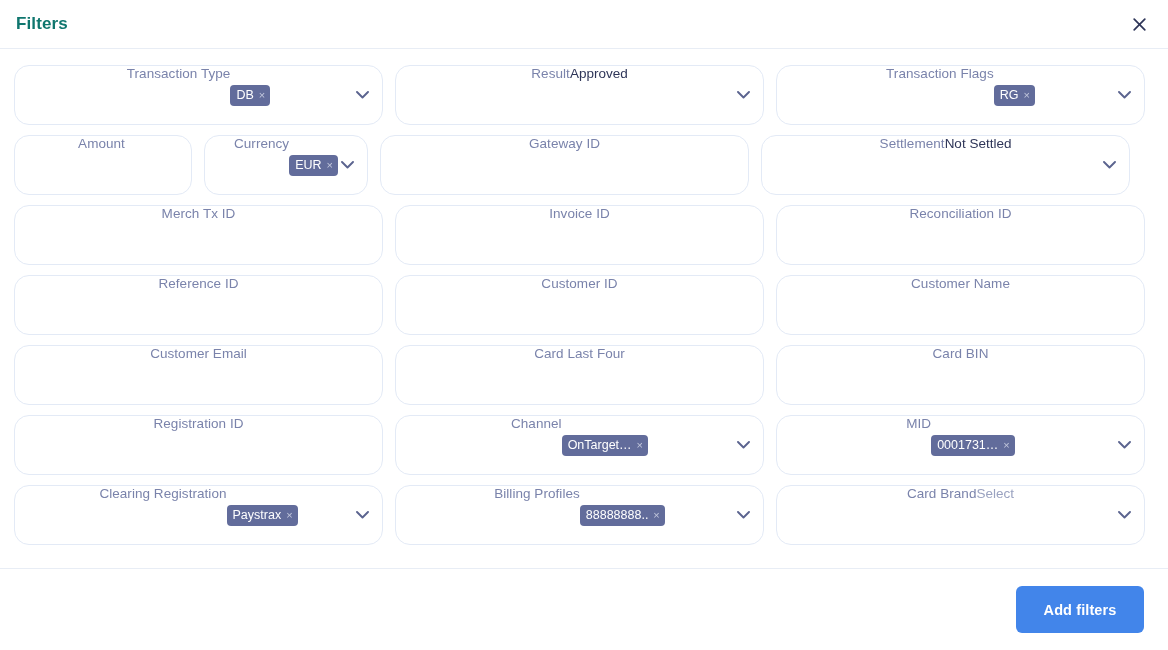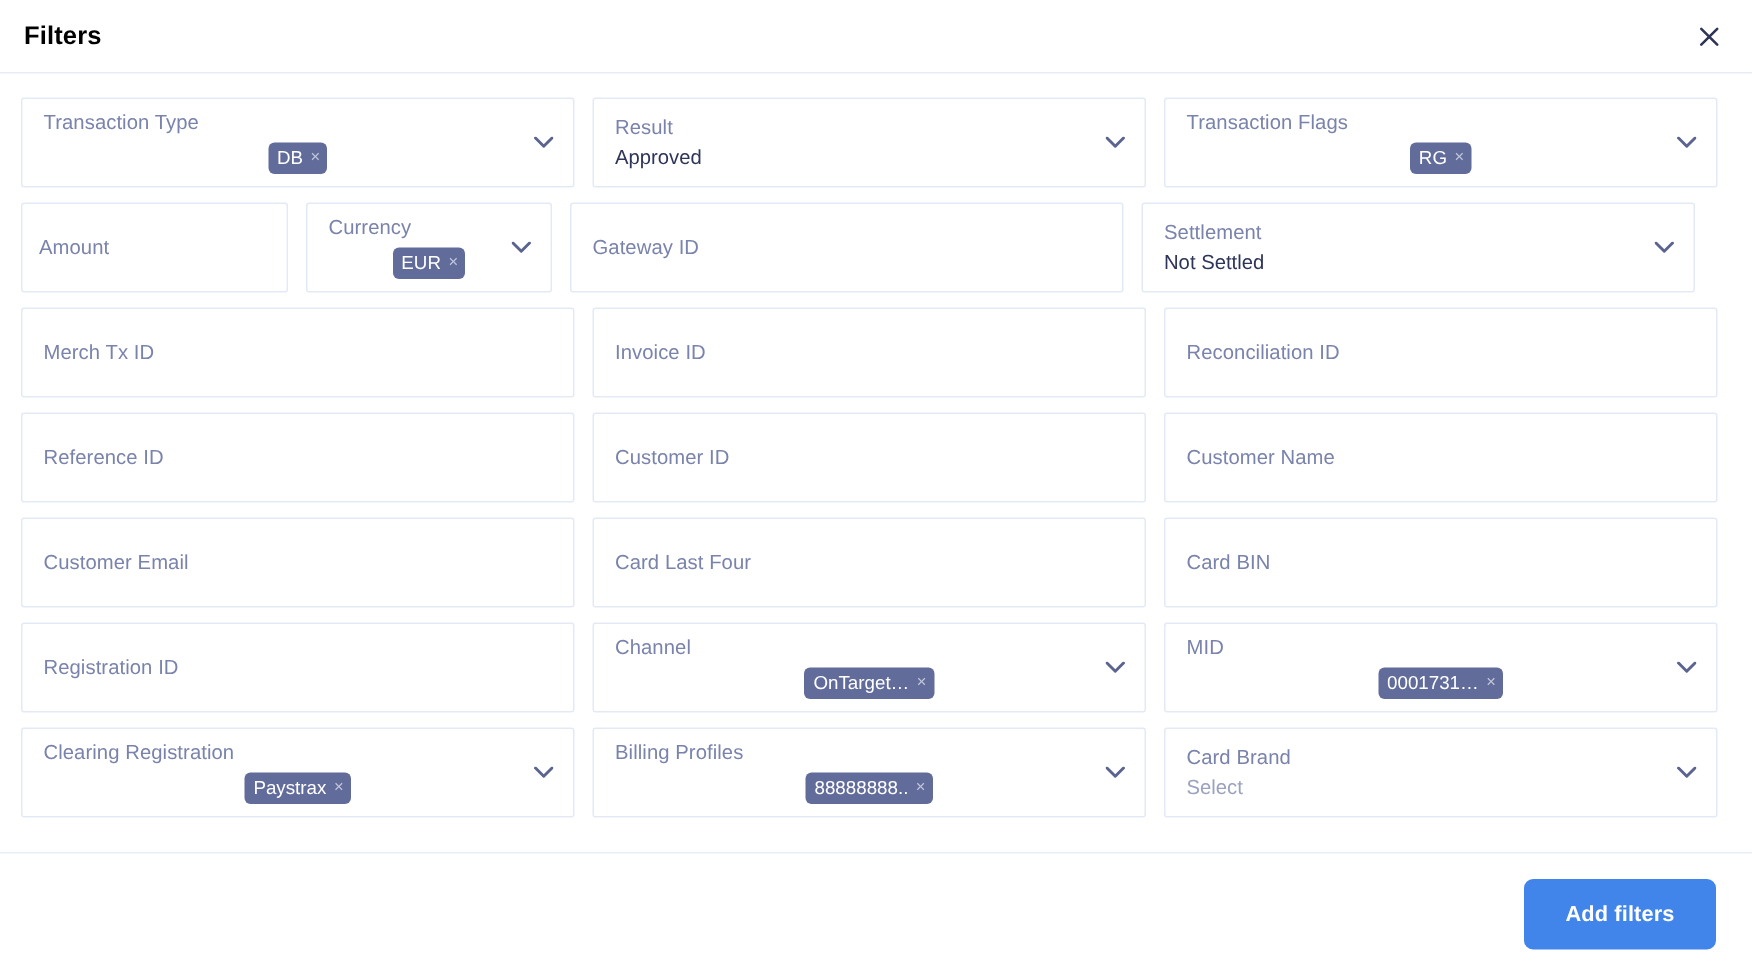--- a/index.html
+++ b/index.html
@@ -27,21 +27,21 @@
     flex: 0 0 49px;
     border-bottom: 1px solid #e8edf5;
     display: flex;
     align-items: center;
     padding: 0 16px 0 16px;
     position: relative;
   }
   .modal-title {
     font-size: 17px;
     font-weight: bold;
-    color: #000000;
+    color: #0f766e;
     letter-spacing: 0.1px;
     padding-left: 0px;
   }
   .close-btn {
     position: absolute;
     right: 16px;
     top: 50%;
     transform: translateY(-50%);
     width: 26px;
     height: 26px;
@@ -63,26 +63,25 @@
   .filters-grid {
     display: flex;
     flex-wrap: wrap;
     gap: 10px 12px;
   }
 
   .field {
     position: relative;
     background: #ffffff;
     border: 1px solid #e3eaf6;
-    border-radius: 2px;
+    border-radius: 15px;
     height: 60px;
     width: 369px;
     padding: 0 14px;
     display: flex;
-    flex-direction: column;
     justify-content: center;
     cursor: text;
   }
   .field.select { cursor: pointer; }
 
   .field.narrow  { width: 178px; padding-left: 11px; }
   .field.narrow2 { width: 164px; }
 
   
   .field-label {

